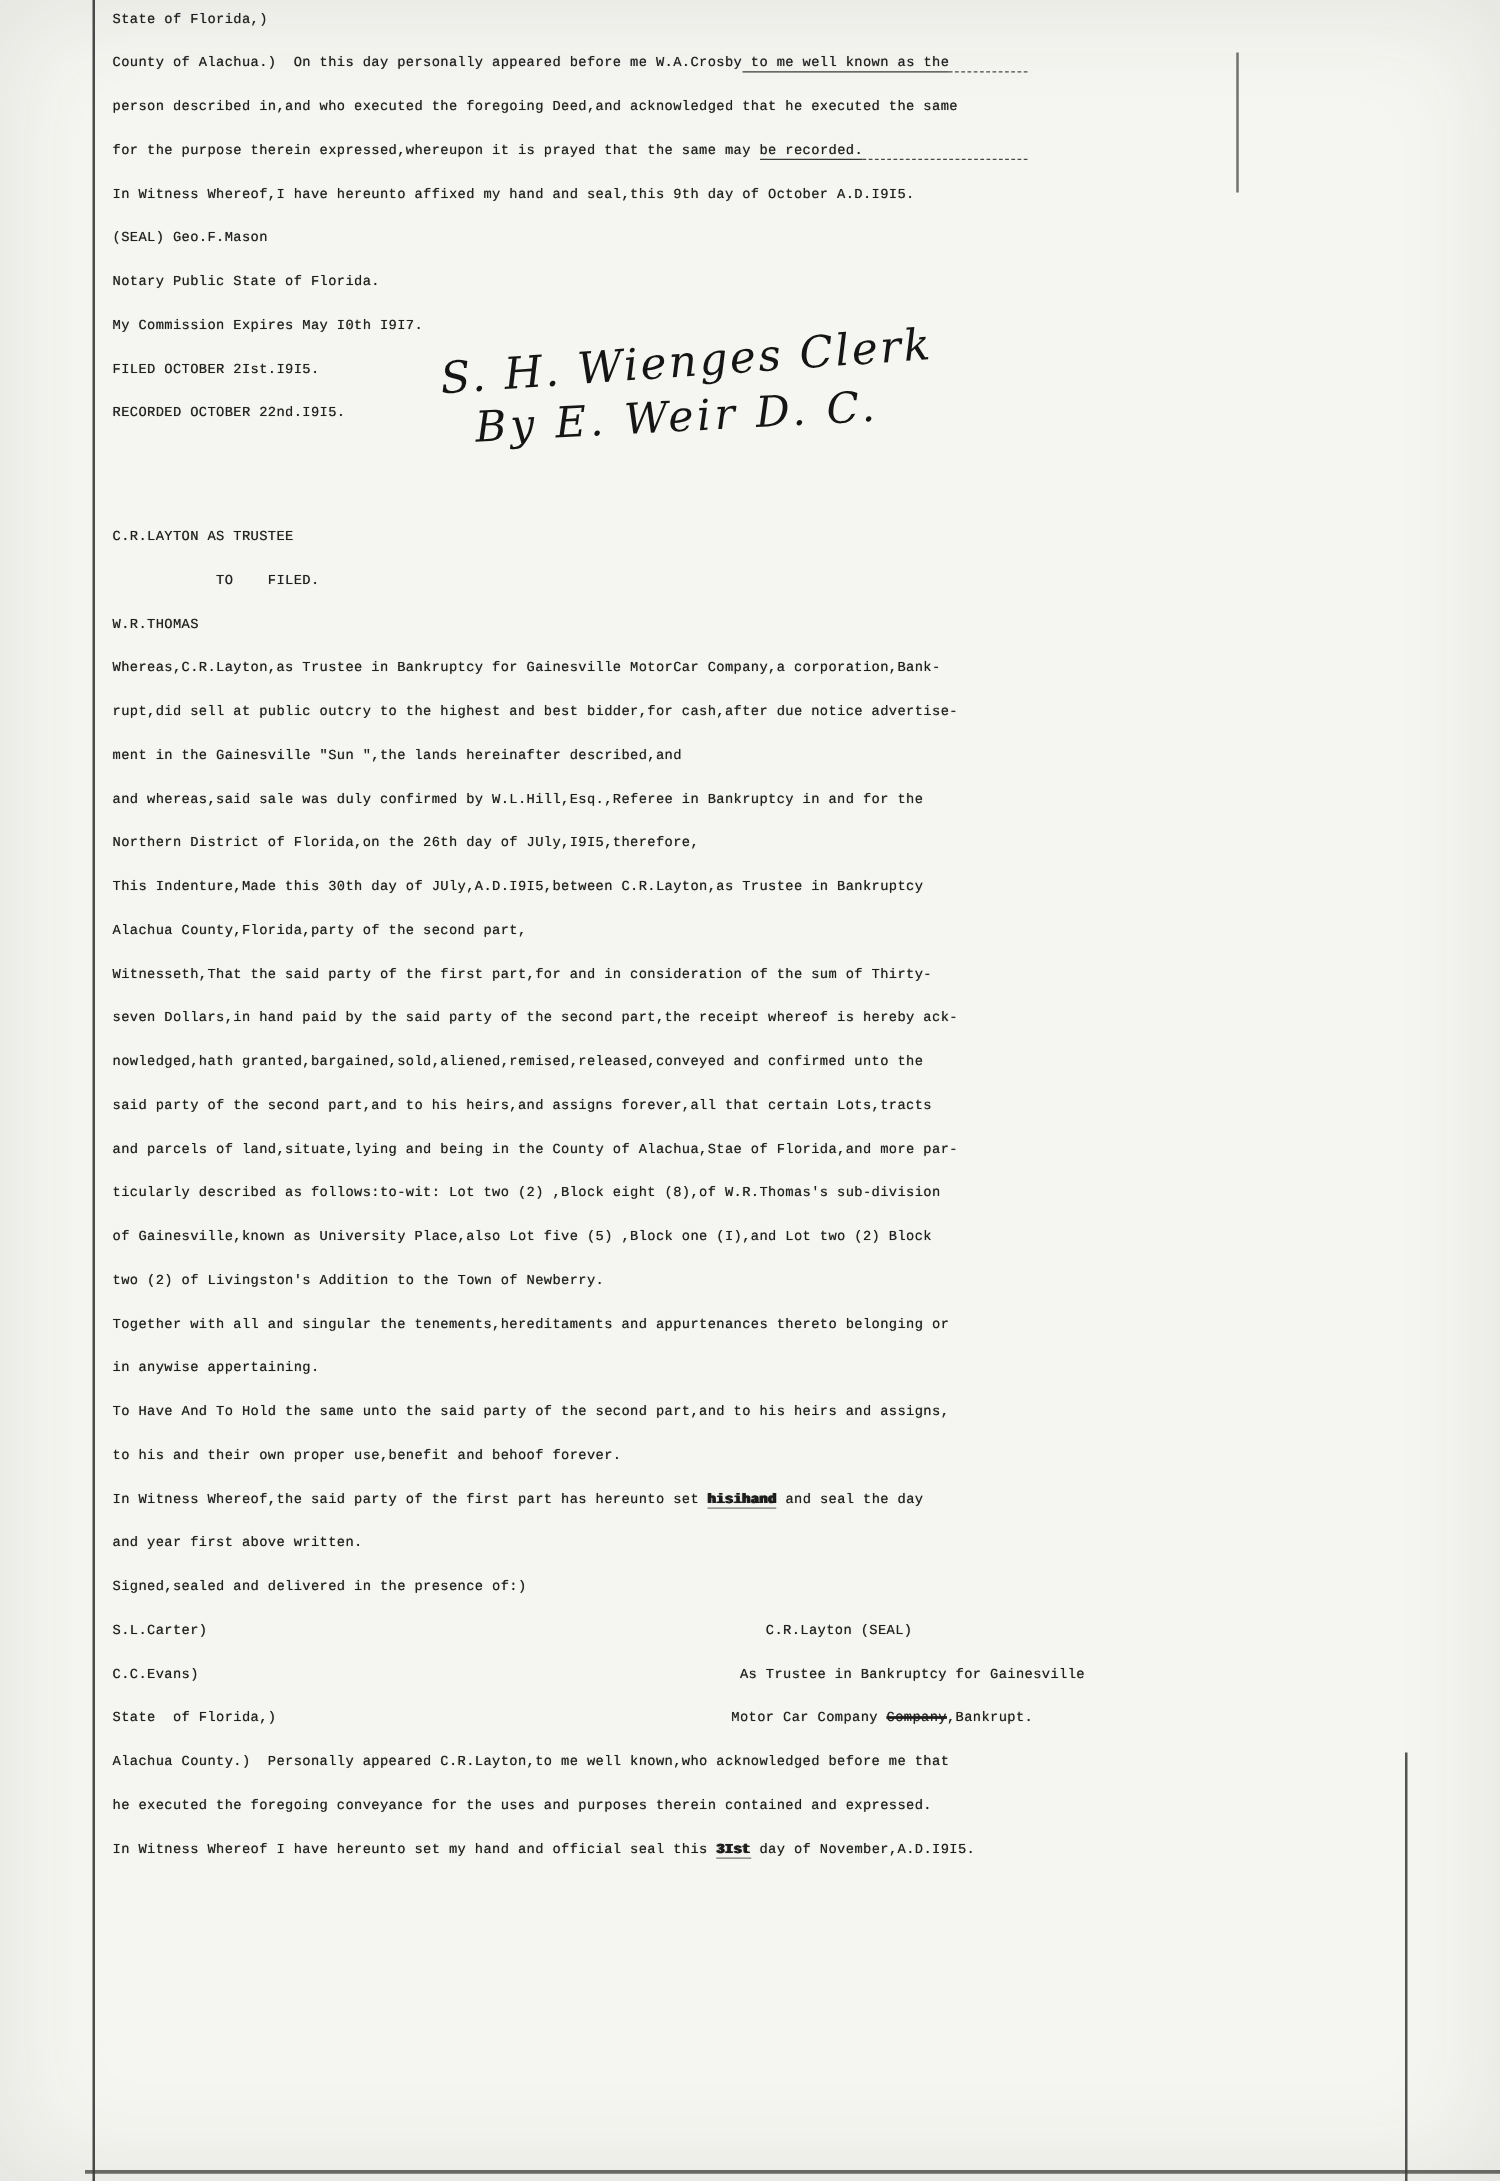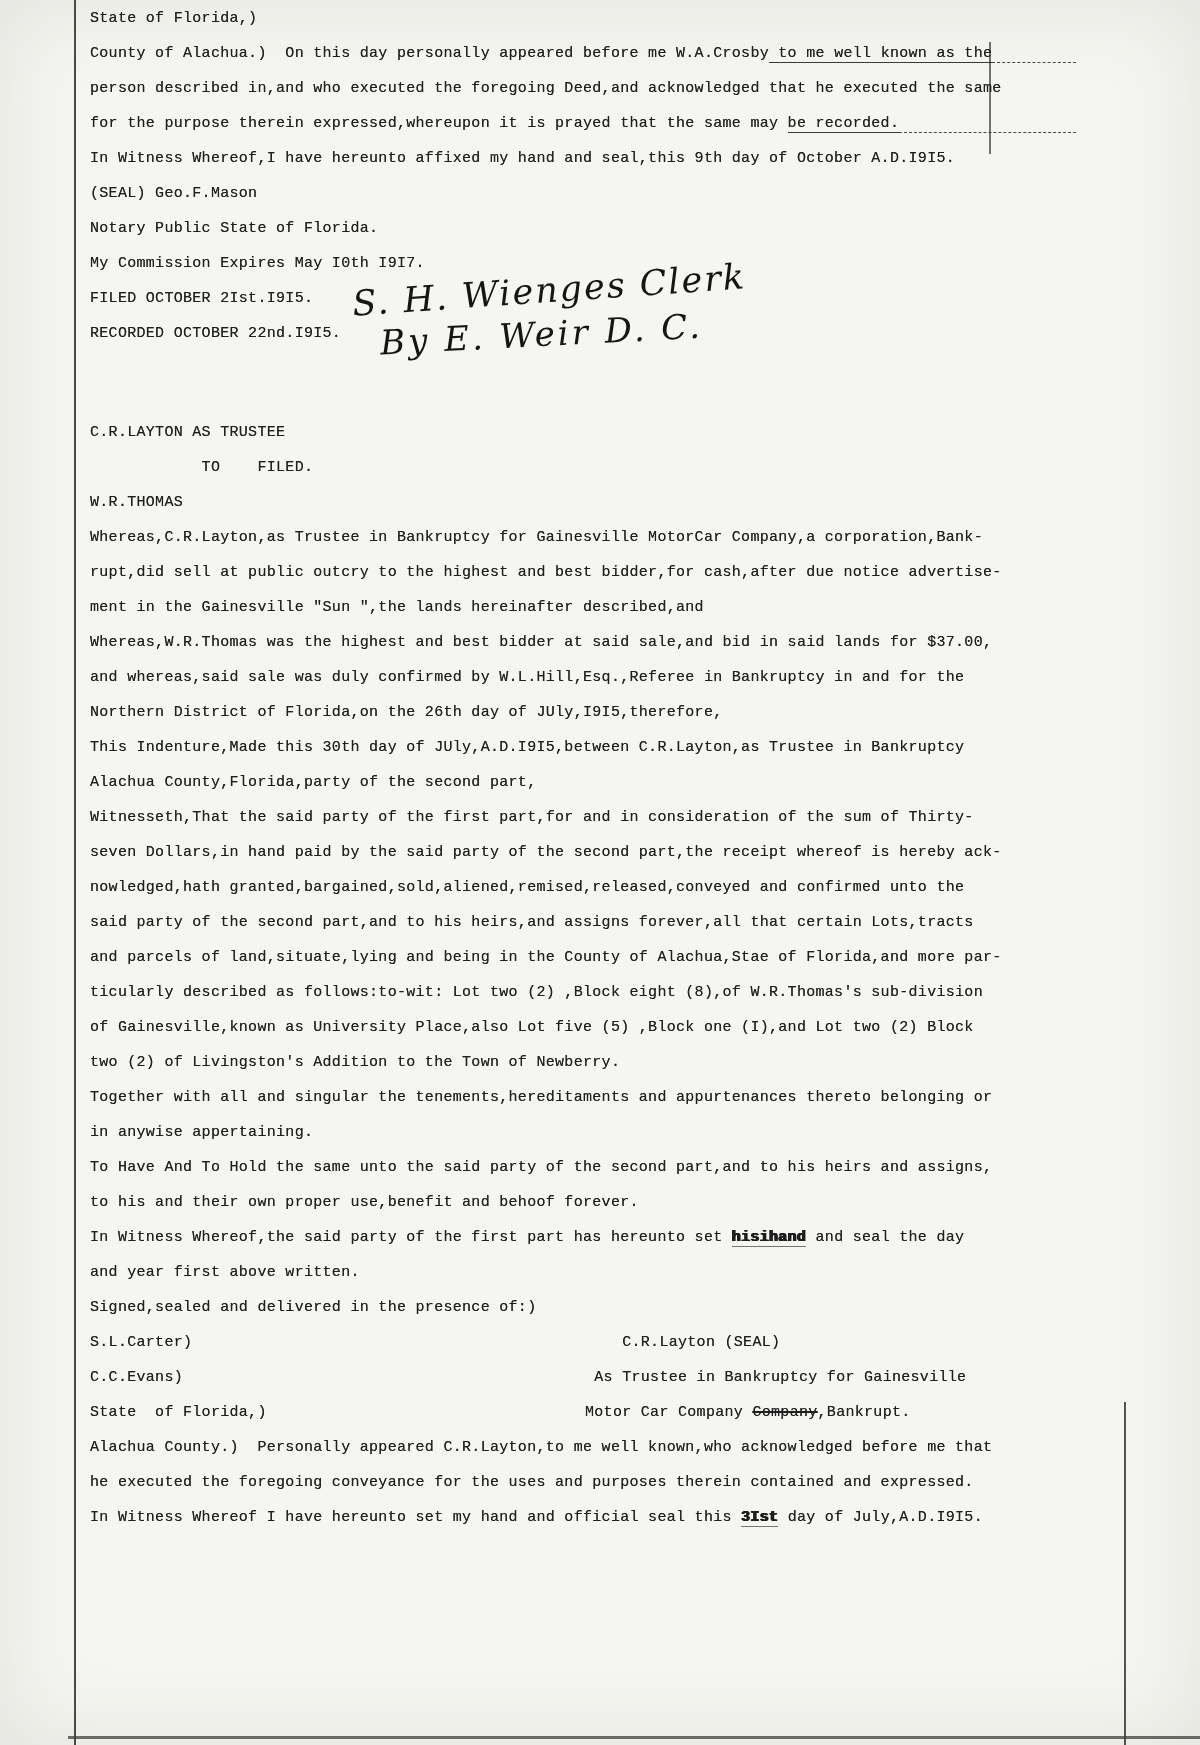--- a/index.html
+++ b/index.html
@@ -5,21 +5,21 @@
   * { margin:0; padding:0; box-sizing:border-box; }
   html,body { background:#e8e8e5; }
   body { width:1200px; height:1745px; }
   .page {
     position:relative; width:1200px; height:1745px;
     background:#f5f5f1;
     box-shadow: inset 0 0 90px rgba(70,70,60,.10);
     font-family:"Liberation Mono","DejaVu Sans Mono",monospace;
     color:#1f1f1f; overflow:hidden;
   }
-  .doc { position:absolute; left:90px; top:10px; width:1020px; font-size:15px; letter-spacing:.3px; }
+  .doc { position:absolute; left:90px; top:10px; width:1020px; font-size:11px; letter-spacing:.3px; }
   .line { height:35px; white-space:pre; position:relative; text-shadow:0 0 .6px rgba(15,15,15,.65); }
   .line.center { width:900px; }
   .u { border-bottom:1.6px solid rgba(25,25,25,.85); }
   .dash-trail { border-bottom:1.7px dashed rgba(30,30,30,.8); }
   .strike { text-decoration:line-through; text-decoration-thickness:1.8px;text-align:right; }
   .overtype { font-weight:bold; text-shadow:.7px 0 0 #141414, -.7px 0 .6px #141414; border-bottom:1px solid rgba(30,30,30,.6); }
   .col-right { position:absolute; left:495px; top:0; white-space:pre; }
   .gap { height:64px; }
   .vline { position:absolute; background:#2b2b2b; }
   .vline.left { left:74px; top:0; width:2px; height:1745px; opacity:.85; }
@@ -62,21 +62,20 @@
     <div class="gap"></div>
     <section id="caption">
         <div class="line"><span>C.R.LAYTON AS TRUSTEE</span></div>
         <div class="line"><span>            TO    FILED.</span></div>
         <div class="line"><span>W.R.THOMAS</span></div>
       </section>
     <section id="deed">
         <div class="line"><span>Whereas,C.R.Layton,as Trustee in Bankruptcy for Gainesville MotorCar Company,a corporation,Bank-</span></div>
         <div class="line"><span>rupt,did sell at public outcry to the highest and best bidder,for cash,after due notice advertise-</span></div>
         <div class="line"><span>ment in the Gainesville "Sun ",the lands hereinafter described,and</span></div>
-        <div class="line"><span>Whereas,W.R.Thomas was the highest and best bidder at said sale,and bid in said lands for $37.00,</span></div>
         <div class="line"><span>and whereas,said sale was duly confirmed by W.L.Hill,Esq.,Referee in Bankruptcy in and for the</span></div>
         <div class="line"><span>Northern District of Florida,on the 26th day of JUly,I9I5,therefore,</span></div>
         <div class="line"><span>This Indenture,Made this 30th day of JUly,A.D.I9I5,between C.R.Layton,as Trustee in Bankruptcy</span></div>
         <div class="line"><span>Alachua County,Florida,party of the second part,</span></div>
         <div class="line"><span>Witnesseth,That the said party of the first part,for and in consideration of the sum of Thirty-</span></div>
         <div class="line"><span>seven Dollars,in hand paid by the said party of the second part,the receipt whereof is hereby ack-</span></div>
         <div class="line"><span>nowledged,hath granted,bargained,sold,aliened,remised,released,conveyed and confirmed unto the</span></div>
         <div class="line"><span>said party of the second part,and to his heirs,and assigns forever,all that certain Lots,tracts</span></div>
         <div class="line"><span>and parcels of land,situate,lying and being in the County of Alachua,Stae of Florida,and more par-</span></div>
         <div class="line"><span>ticularly described as follows:to-wit: Lot two (2) ,Block eight (8),of W.R.Thomas's sub-division</span></div>
@@ -91,19 +90,19 @@
         <div class="line"><span>Signed,sealed and delivered in the presence of:)</span></div>
       </section>
     <section id="sigrows">
         <div class="line"><span>S.L.Carter)</span><span class="col-right"><span>    C.R.Layton (SEAL)</span></span></div>
         <div class="line"><span>C.C.Evans)</span><span class="col-right"><span> As Trustee in Bankruptcy for Gainesville</span></span></div>
         <div class="line"><span>State  of Florida,)</span><span class="col-right"><span>Motor Car Company </span><span class="strike">Company</span><span>,Bankrupt.</span></span></div>
       </section>
     <section id="notary2">
         <div class="line"><span>Alachua County.)  Personally appeared C.R.Layton,to me well known,who acknowledged before me that</span></div>
         <div class="line"><span>he executed the foregoing conveyance for the uses and purposes therein contained and expressed.</span></div>
-        <div class="line"><span>In Witness Whereof I have hereunto set my hand and official seal this </span><span class="overtype">3Ist</span><span> day of July,A.D.I9I5.</span></div>
+        <div class="line"><span>In Witness Whereof I have hereunto set my hand and official seal this </span><span class="overtype">3Ist</span><span> day of November,A.D.I9I5.</span></div>
       </section>
   </div>
 
   <div class="script sig1">S. H. Wienges Clerk</div>
   <div class="script sig2">By E. Weir D. C.</div>
 </div>
 
 </body></html>

